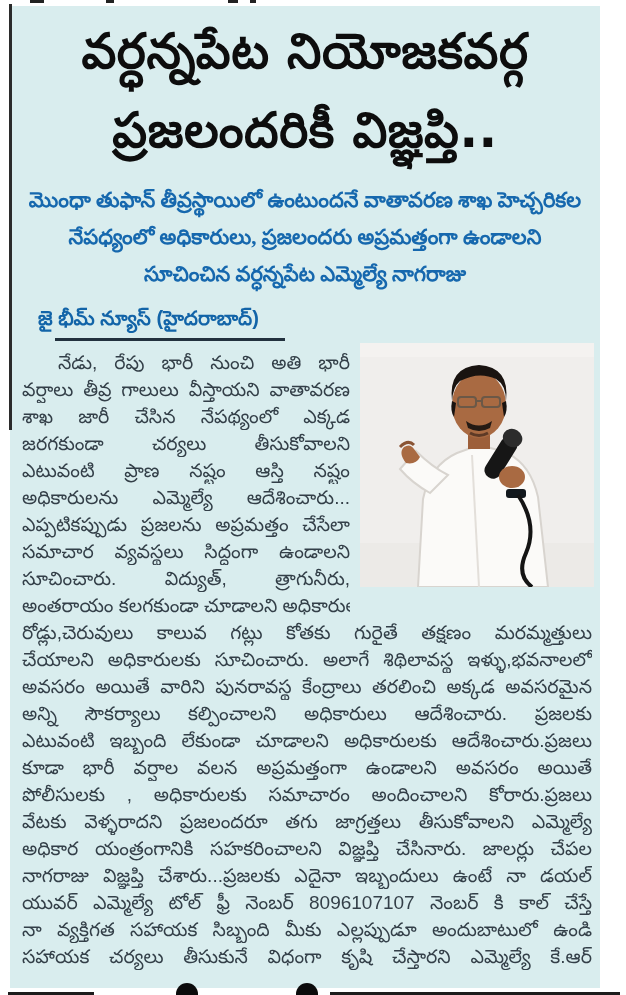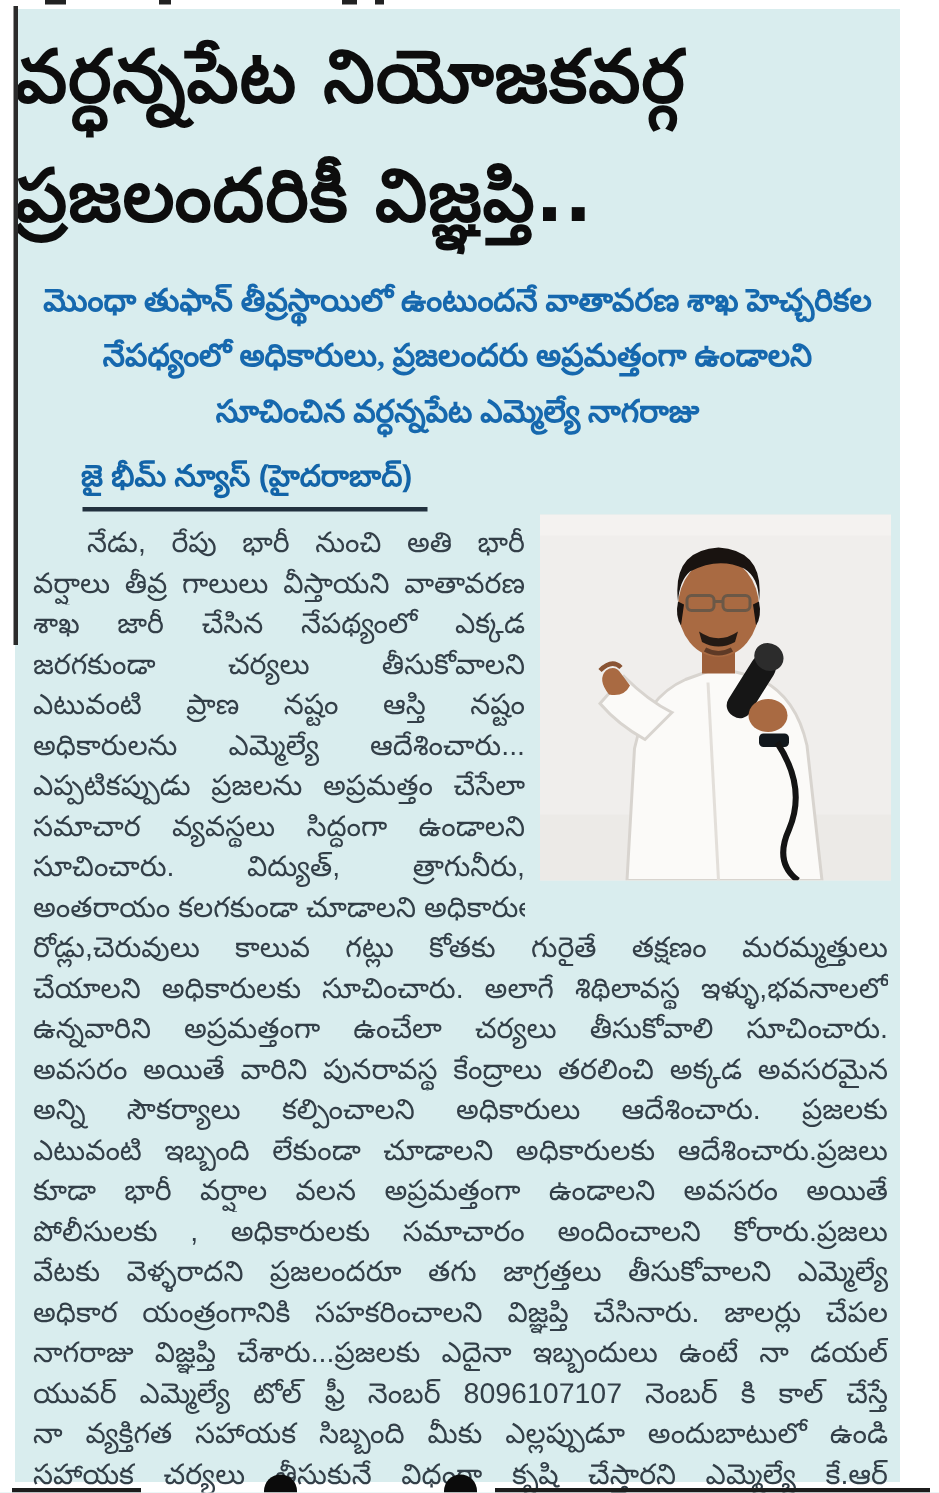--- a/index.html
+++ b/index.html
@@ -16,31 +16,31 @@
     position:absolute;left:9px;top:4px;width:3px;height:426px;
     background:#2b2b2b;
   }
   .top-mark{position:absolute;top:0;height:3px;background:#222;}
   .tm1{left:30px;width:14px;}
   .tm2{left:106px;width:8px;}
   .tm3{left:228px;width:10px;}
   .tm4{left:250px;width:6px;}
 
   .headline{
-    padding-top:6px;text-align:left;color:#0d0d0d;
+    padding-top:6px;text-align:center;color:#0d0d0d;
     font-family:"DejaVu Sans", sans-serif;
     font-weight:700;font-size:49px;line-height:79px;
     letter-spacing:0.5px;
   }
   .subhead{
     margin-top:12px;text-align:center;color:#1668ae;
     font-weight:700;font-size:21px;line-height:37px;font-family:Liberation Serif, serif;
   }
   .byline{
-    margin-top:12px;margin-left:44px;color:#1264a8;
+    margin-top:12px;margin-left:28px;color:#1264a8;
     font-weight:700;font-size:20px;line-height:26px;
   }
   .byline-rule{
     margin-top:7px;margin-left:45px;width:230px;height:3px;
     background:#22313e;
   }
   .article-body{
     position:relative;margin:8px 8px 0 12px;
   }
   .photo-wrap{
@@ -132,21 +132,20 @@
     <div class="bline">శాఖ జారీ చేసిన నేపథ్యంలో ఎక్కడ</div>
     <div class="bline">జరగకుండా చర్యలు తీసుకోవాలని</div>
     <div class="bline">ఎటువంటి ప్రాణ నష్టం ఆస్తి నష్టం</div>
     <div class="bline">అధికారులను ఎమ్మెల్యే ఆదేశించారు...</div>
     <div class="bline">ఎప్పటికప్పుడు ప్రజలను అప్రమత్తం చేసేలా</div>
     <div class="bline">సమాచార వ్యవస్థలు సిద్ధంగా ఉండాలని</div>
     <div class="bline">సూచించారు. విద్యుత్, త్రాగునీరు,</div>
     <div class="bline">అంతరాయం కలగకుండా చూడాలని అధికారులకు సూచించారు...</div>
     <div class="bline">రోడ్లు,చెరువులు  కాలువ గట్లు కోతకు గురైతే తక్షణం మరమ్మత్తులు</div>
     <div class="bline">చేయాలని అధికారులకు సూచించారు. అలాగే శిథిలావస్థ ఇళ్ళు,భవనాలలో</div>
-    <div class="bline">ఉన్నవారిని అప్రమత్తంగా ఉంచేలా చర్యలు తీసుకోవాలి సూచించారు.</div>
     <div class="bline">అవసరం అయితే వారిని పునరావస్థ కేంద్రాలు తరలించి అక్కడ అవసరమైన</div>
     <div class="bline">అన్ని సౌకర్యాలు కల్పించాలని అధికారులు ఆదేశించారు. ప్రజలకు</div>
     <div class="bline">ఎటువంటి ఇబ్బంది లేకుండా చూడాలని అధికారులకు ఆదేశించారు.ప్రజలు</div>
     <div class="bline">కూడా భారీ వర్షాల వలన అప్రమత్తంగా ఉండాలని అవసరం అయితే</div>
     <div class="bline">పోలీసులకు , అధికారులకు సమాచారం అందించాలని కోరారు.ప్రజలు</div>
     <div class="bline">వేటకు వెళ్ళరాదని ప్రజలందరూ తగు జాగ్రత్తలు తీసుకోవాలని ఎమ్మెల్యే</div>
     <div class="bline">అధికార యంత్రంగానికి  సహకరించాలని విజ్ఞప్తి చేసినారు. జాలర్లు చేపల</div>
     <div class="bline">నాగరాజు  విజ్ఞప్తి చేశారు...ప్రజలకు ఎదైనా ఇబ్బందులు ఉంటే నా డయల్</div>
     <div class="bline">యువర్ ఎమ్మెల్యే టోల్ ఫ్రీ నెంబర్ 8096107107 నెంబర్ కి కాల్ చేస్తే</div>
     <div class="bline">నా వ్యక్తిగత సహాయక సిబ్బంది మీకు ఎల్లప్పుడూ అందుబాటులో ఉండి</div>

